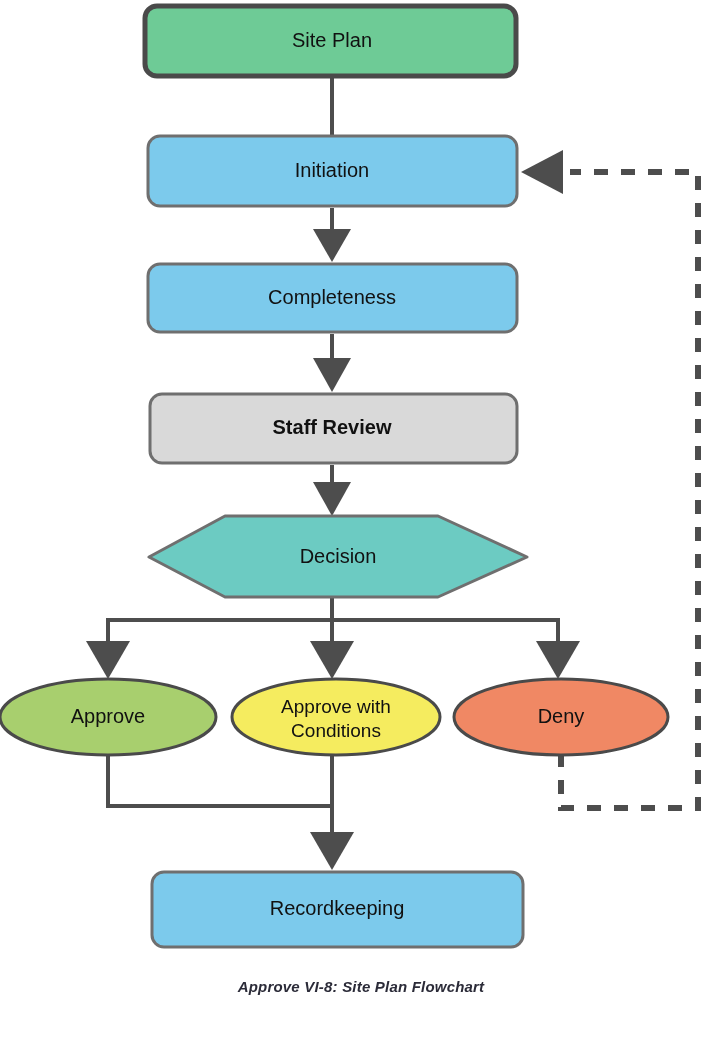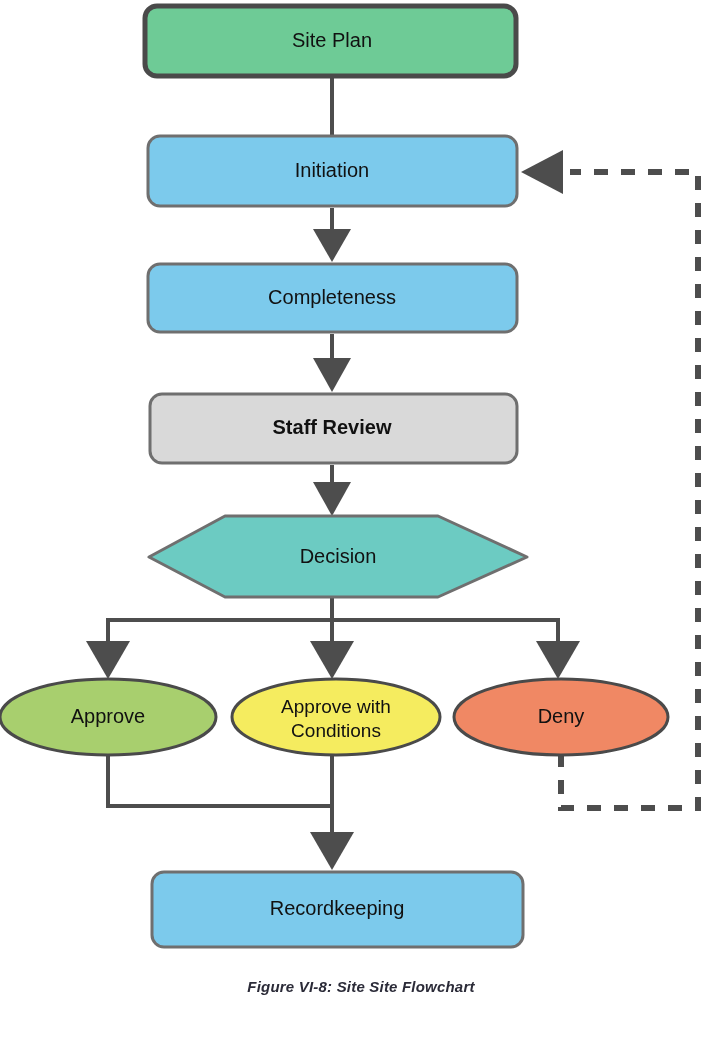--- a/index.html
+++ b/index.html
@@ -135,15 +135,15 @@
       <text class="node-label" x="561" y="718">Deny</text>
     </g>
 
     <g>
       <rect x="152" y="872" width="371" height="75" rx="12" ry="12" fill="#7CCAEC" stroke="#6f6f6f" stroke-width="3"></rect>
       <text class="node-label" x="337" y="910">Recordkeeping</text>
     </g>
 
   </svg>
 
-  <div class="caption">Figure VI-8: Site Site Flowchart</div>
+  <div class="caption">Approve VI-8: Site Plan Flowchart</div>
 
 </div>
 
 </body></html>

